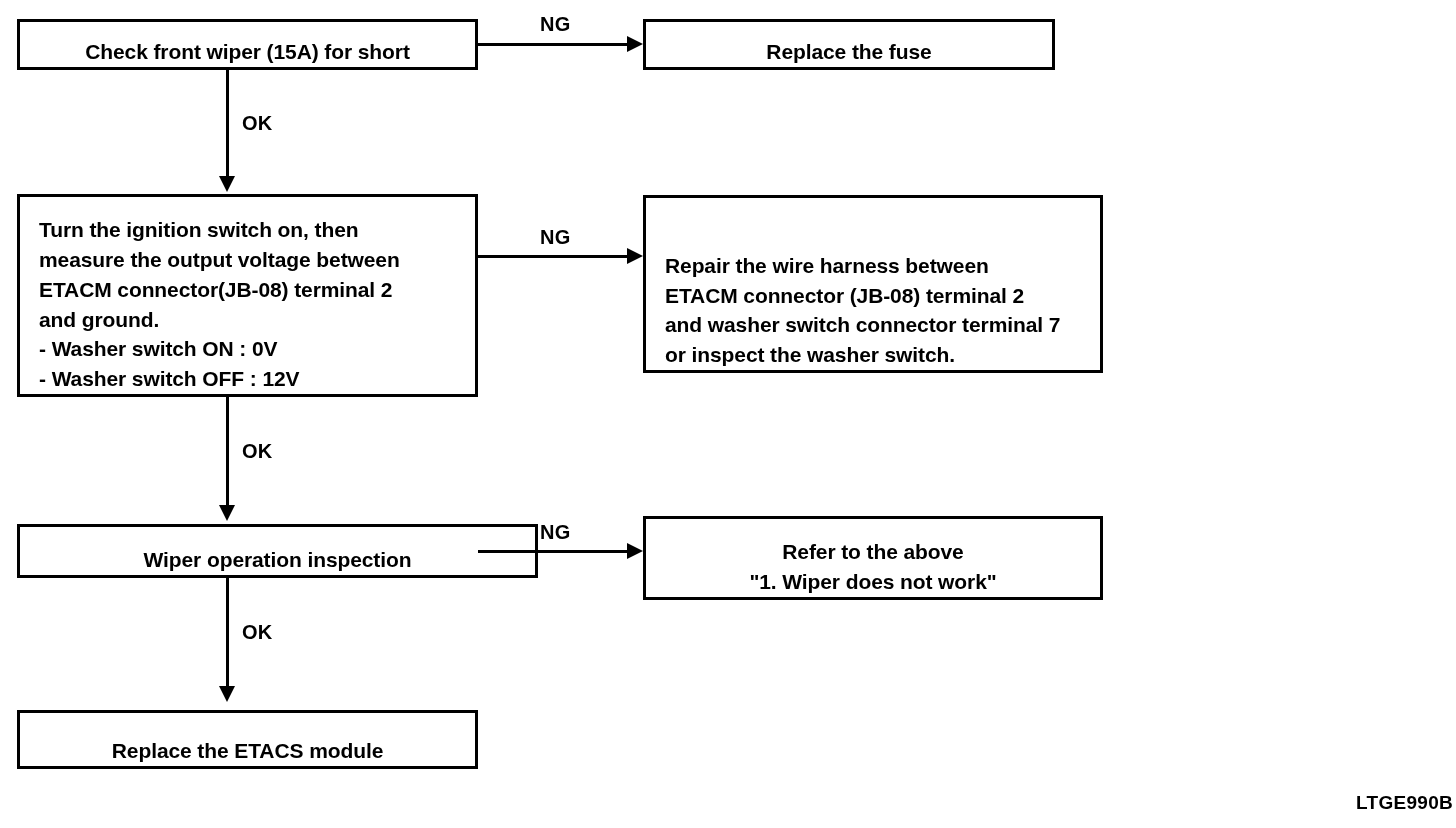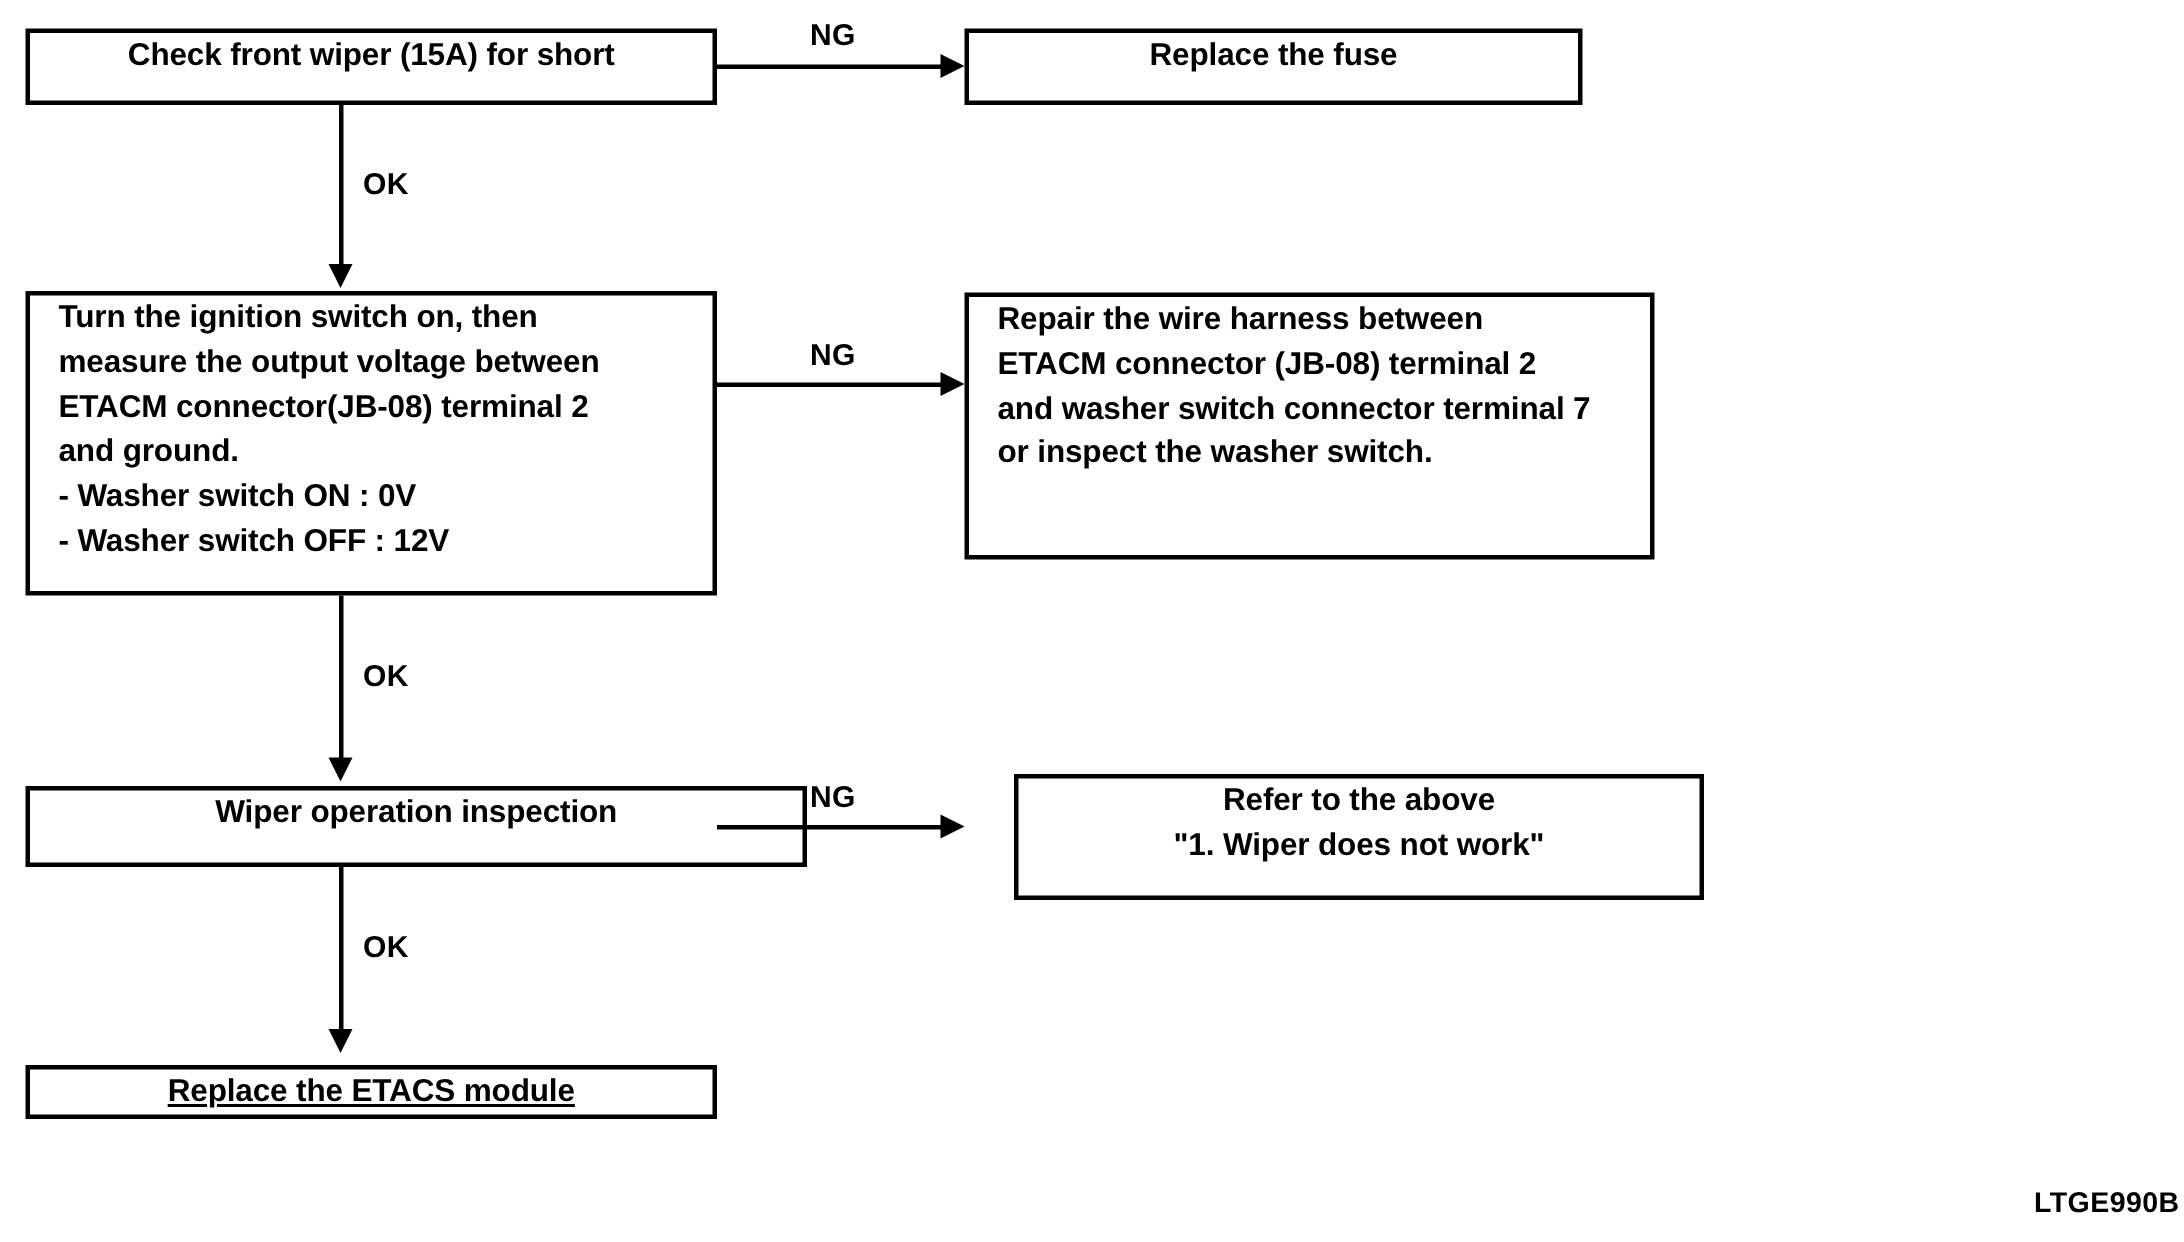--- a/index.html
+++ b/index.html
@@ -18,21 +18,21 @@
     height: 828px;
     background: #ffffff;
     overflow: hidden;
   }
   .node {
     position: absolute;
     box-sizing: border-box;
     border: 3px solid #000000;
     background: #ffffff;
     display: flex;
-    align-items: flex-start;
+    align-items: flex-end;
   }
   .node.center {
     justify-content: center;
     text-align: center;
   }
   .node.left {
     justify-content: flex-start;
     text-align: left;
   }
   .node-text {
@@ -135,28 +135,28 @@
   <div class="edge-label" style="left:242px; top:440px;">OK</div>
 
   <div class="node center" style="left:17px; top:524px; width:521px; height:54px;">
     <span class="node-text">Wiper operation inspection</span>
   </div>
 
   <div class="hline" style="left:478px; top:550px; width:155px;"></div>
   <div class="arrow-right" style="left:627px; top:543px;"></div>
   <div class="edge-label" style="left:540px; top:521px;">NG</div>
 
-  <div class="node center" style="left:643px; top:516px; width:460px; height:84px;margin-left:33px;">
+  <div class="node center" style="left:643px; top:516px; width:460px; height:84px;">
     <span class="node-text">Refer to the above
 "1. Wiper does not work"</span>
   </div>
 
   <div class="vline" style="left:226px; top:578px; height:110px;"></div>
   <div class="arrow-down" style="left:219px; top:686px;"></div>
   <div class="edge-label" style="left:242px; top:621px;">OK</div>
 
-  <div class="node center" style="left:17px; top:710px; width:461px; height:36px;text-decoration:underline;">
+  <div class="node center" style="left:17px; top:710px; width:461px; height:59px;">
     <span class="node-text">Replace the ETACS module</span>
   </div>
 
   <div class="figure-code" style="left:1356px; top:792px;">LTGE990B</div>
 
 </div>
 
 </body></html>

